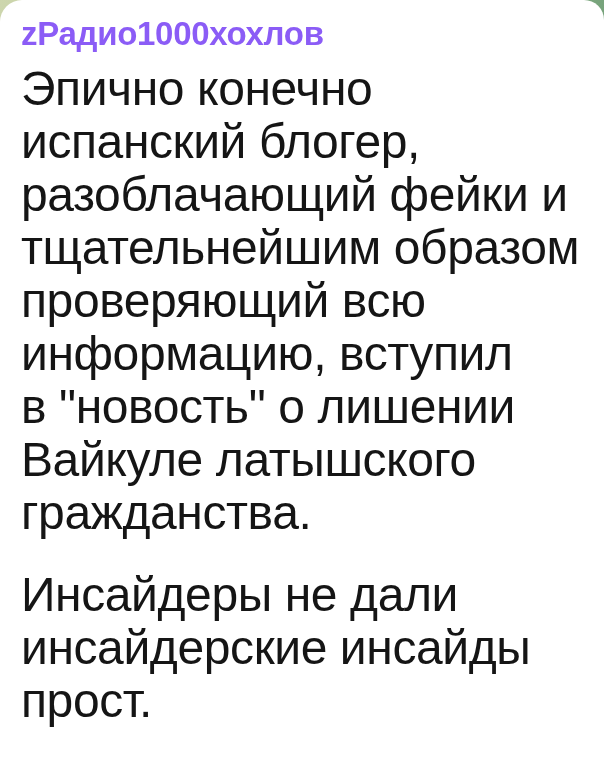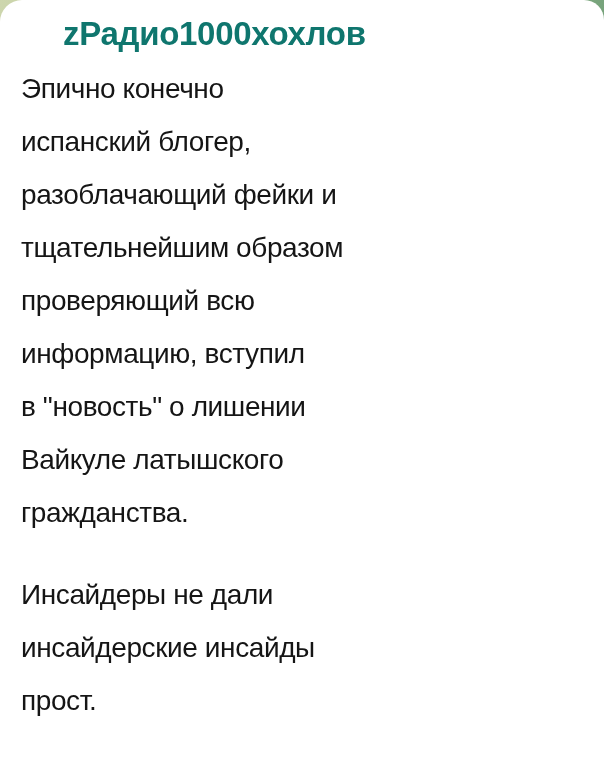--- a/index.html
+++ b/index.html
@@ -26,27 +26,26 @@
     border-top-left-radius: 22px;
     border-top-right-radius: 20px;
     box-sizing: border-box;
     padding: 14px 20px 0 21px;
   }
   .channel-name {
     font-size: 33px;
     line-height: 40px;
     font-weight: 700;
     letter-spacing: -0.3px;
-    color: #0f766e;
-    margin-left: 42px;
+    color: #8b5cf6;
   }
   .message-body {
     margin-top: 8px;
     color: #151515;
-    font-size: 28px;
+    font-size: 48px;
     line-height: 53px;
     letter-spacing: -0.4px;
   }
   .message-body p {
     margin: 0;
     white-space: pre-line;
   }
   .message-body p + p {
     margin-top: 29px;
   }

